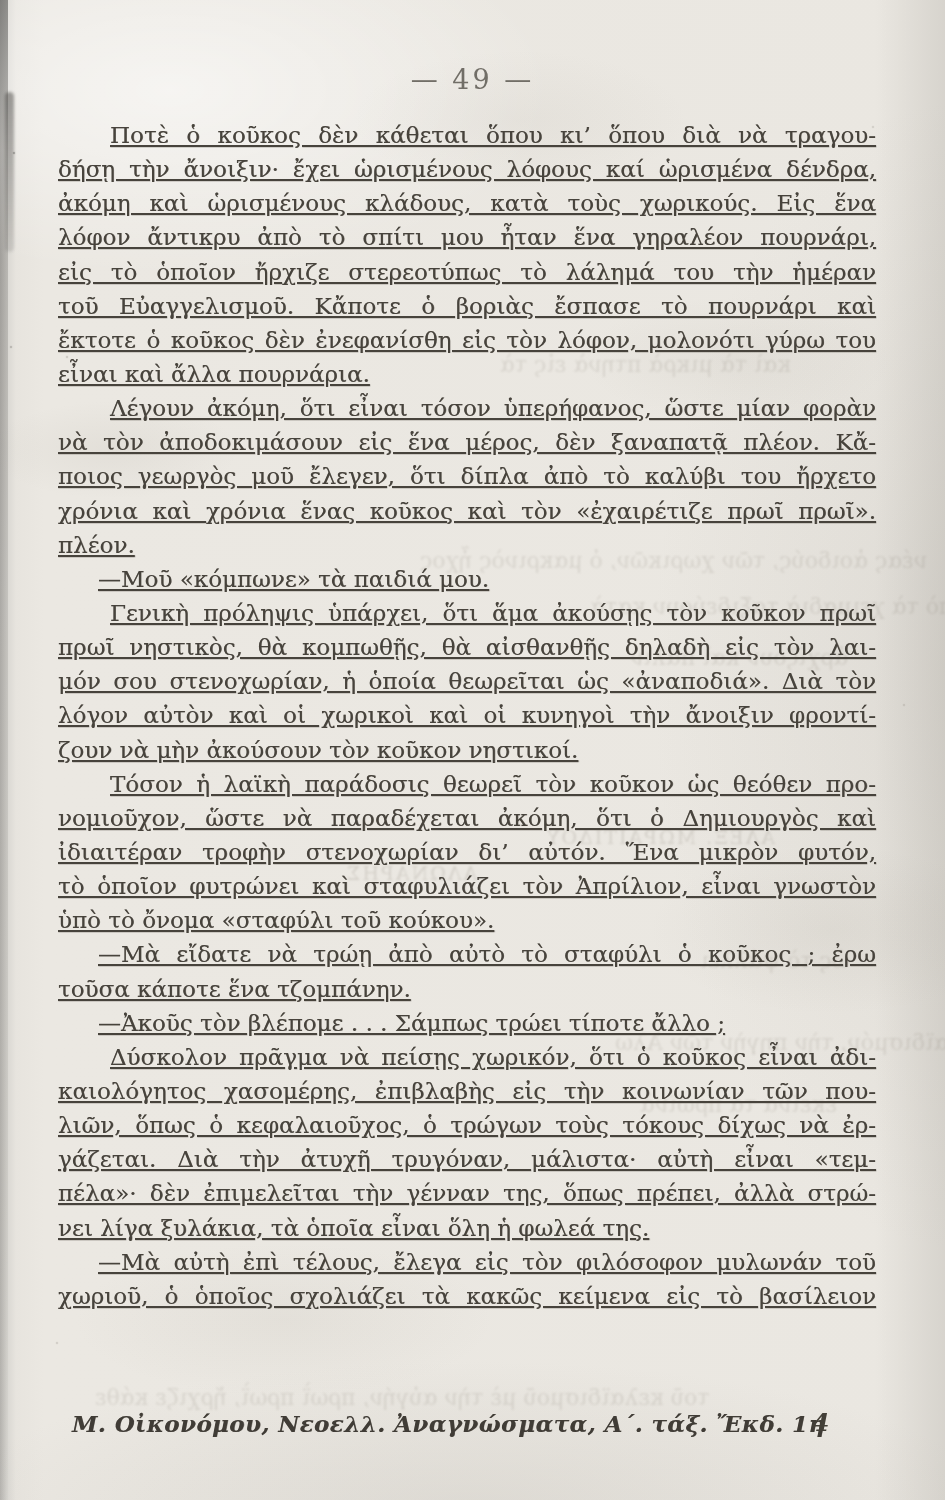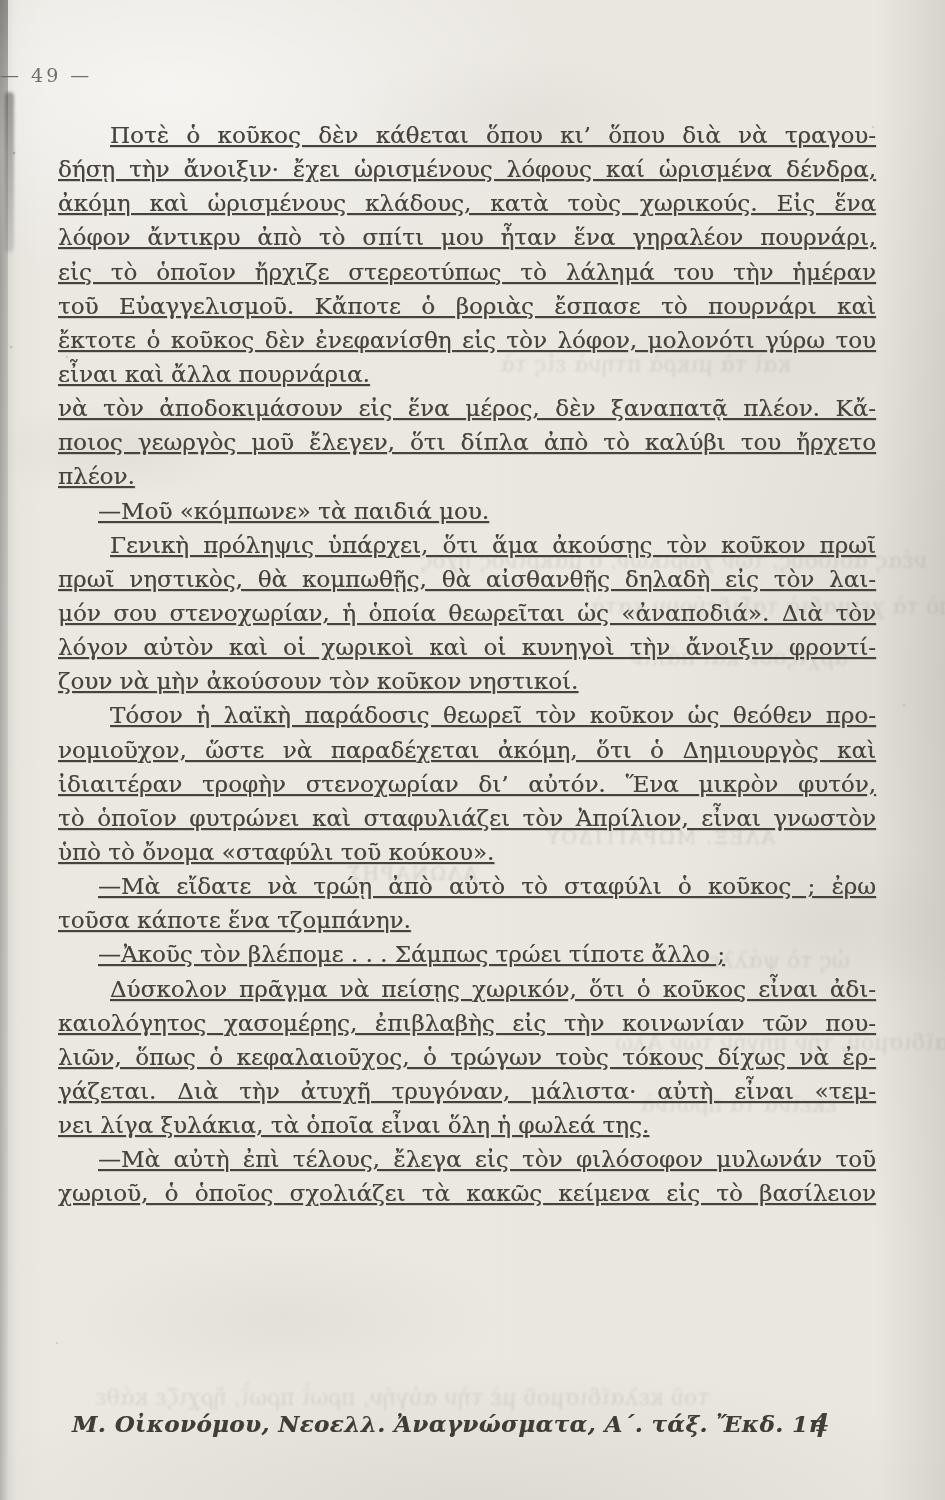--- a/index.html
+++ b/index.html
@@ -25,22 +25,22 @@
       rgba(146,144,140,0.30) 40%, rgba(158,156,150,0.22) 78%, rgba(170,168,162,0.10));}
   .edge-smudge{position:absolute;left:5px;top:92px;width:9px;height:160px;border-radius:6px;
     background:linear-gradient(180deg, rgba(55,53,50,0.45), rgba(90,88,84,0.18));filter:blur(1.5px);}
   .specks{position:absolute;left:0;top:0;width:2px;height:2px;border-radius:50%;background:transparent;
     box-shadow:13px 152px 1px rgba(62,60,56,0.5), 10px 346px 1px rgba(80,76,70,0.4),
       66px 356px 1px rgba(110,104,94,0.35), 872px 126px 1px rgba(120,114,104,0.3),
       903px 704px 1px rgba(120,114,104,0.3), 56px 1342px 1px rgba(110,104,94,0.3);}
   .vignette-right{position:absolute;right:0;top:0;bottom:0;width:70px;
     background:linear-gradient(270deg, rgba(138,134,126,0.20), transparent);}
 
-  .header{position:absolute;left:0;top:64px;width:100%;text-align:left;
-    font-size:19px;color:#716e67;letter-spacing:3px;}
+  .header{position:absolute;left:0;top:64px;width:100%;text-align:center;
+    font-size:27px;color:#716e67;letter-spacing:3px;}
 
   .text-block{position:absolute;left:58px;top:118px;width:818px;color:#47433c;
     font-size:23px;text-shadow:0.35px 0.35px 0.5px rgba(68,62,54,0.55);text-decoration:underline;}
   .tline{height:34.15px;line-height:34.15px;white-space:normal;
     text-align:justify;text-align-last:justify;}
   .tline.e{text-align:center;text-align-last:left;}
   .tline.ind{text-indent:52px;}
   .tline.dlg{text-indent:40px;}
 
   .ghost{position:absolute;font-size:22px;color:#675f52;opacity:0.14;filter:blur(1.3px);
@@ -81,41 +81,44 @@
 
   <div class="text-block">
     <div class="tline ind">Ποτὲ ὁ κοῦκος δὲν κάθεται ὅπου κι’ ὅπου διὰ νὰ τραγου-</div>
     <div class="tline">δήσῃ τὴν ἄνοιξιν· ἔχει ὡρισμένους λόφους καί ὡρισμένα δένδρα,</div>
     <div class="tline">ἀκόμη καὶ ὡρισμένους κλάδους, κατὰ τοὺς χωρικούς. Εἰς ἕνα</div>
     <div class="tline">λόφον ἄντικρυ ἀπὸ τὸ σπίτι μου ἦταν ἕνα γηραλέον πουρνάρι,</div>
     <div class="tline">εἰς τὸ ὁποῖον ἤρχιζε στερεοτύπως τὸ λάλημά του τὴν ἡμέραν</div>
     <div class="tline">τοῦ Εὐαγγελισμοῦ. Κἄποτε ὁ βοριὰς ἔσπασε τὸ πουρνάρι καὶ</div>
     <div class="tline">ἔκτοτε ὁ κοῦκος δὲν ἐνεφανίσθη εἰς τὸν λόφον, μολονότι γύρω του</div>
     <div class="tline e">εἶναι καὶ ἄλλα πουρνάρια.</div>
+    <div class="tline ind">Λέγουν ἀκόμη, ὅτι εἶναι τόσον ὑπερήφανος, ὥστε μίαν φορὰν</div>
     <div class="tline">νὰ τὸν ἀποδοκιμάσουν εἰς ἕνα μέρος, δὲν ξαναπατᾷ πλέον. Κἄ-</div>
     <div class="tline">ποιος γεωργὸς μοῦ ἔλεγεν, ὅτι δίπλα ἀπὸ τὸ καλύβι του ἤρχετο</div>
+    <div class="tline">χρόνια καὶ χρόνια ἕνας κοῦκος καὶ τὸν «ἐχαιρέτιζε πρωῖ πρωῖ».</div>
     <div class="tline e">πλέον.</div>
     <div class="tline dlg e">—Μοῦ «κόμπωνε» τὰ παιδιά μου.</div>
     <div class="tline ind">Γενικὴ πρόληψις ὑπάρχει, ὅτι ἅμα ἀκούσῃς τὸν κοῦκον πρωῖ</div>
     <div class="tline">πρωῖ νηστικὸς, θὰ κομπωθῇς, θὰ αἰσθανθῇς δηλαδὴ εἰς τὸν λαι-</div>
     <div class="tline">μόν σου στενοχωρίαν, ἡ ὁποία θεωρεῖται ὡς «ἀναποδιά». Διὰ τὸν</div>
     <div class="tline">λόγον αὐτὸν καὶ οἱ χωρικοὶ καὶ οἱ κυνηγοὶ τὴν ἄνοιξιν φροντί-</div>
     <div class="tline e">ζουν νὰ μὴν ἀκούσουν τὸν κοῦκον νηστικοί.</div>
     <div class="tline ind">Τόσον ἡ λαϊκὴ παράδοσις θεωρεῖ τὸν κοῦκον ὡς θεόθεν προ-</div>
     <div class="tline">νομιοῦχον, ὥστε νὰ παραδέχεται ἀκόμη, ὅτι ὁ Δημιουργὸς καὶ</div>
     <div class="tline">ἰδιαιτέραν τροφὴν στενοχωρίαν δι’ αὐτόν. Ἕνα μικρὸν φυτόν,</div>
     <div class="tline">τὸ ὁποῖον φυτρώνει καὶ σταφυλιάζει τὸν Ἀπρίλιον, εἶναι γνωστὸν</div>
     <div class="tline e">ὑπὸ τὸ ὄνομα «σταφύλι τοῦ κούκου».</div>
     <div class="tline dlg">—Μὰ εἴδατε νὰ τρώῃ ἀπὸ αὐτὸ τὸ σταφύλι ὁ κοῦκος ; ἐρω</div>
     <div class="tline e">τοῦσα κάποτε ἕνα τζομπάνην.</div>
     <div class="tline dlg e">—Ἀκοῦς τὸν βλέπομε . . . Σάμπως τρώει τίποτε ἄλλο ;</div>
     <div class="tline ind">Δύσκολον πρᾶγμα νὰ πείσῃς χωρικόν, ὅτι ὁ κοῦκος εἶναι ἀδι-</div>
     <div class="tline">καιολόγητος χασομέρης, ἐπιβλαβὴς εἰς τὴν κοινωνίαν τῶν που-</div>
     <div class="tline">λιῶν, ὅπως ὁ κεφαλαιοῦχος, ὁ τρώγων τοὺς τόκους δίχως νὰ ἐρ-</div>
     <div class="tline">γάζεται. Διὰ τὴν ἀτυχῆ τρυγόναν, μάλιστα· αὐτὴ εἶναι «τεμ-</div>
+    <div class="tline">πέλα»· δὲν ἐπιμελεῖται τὴν γένναν της, ὅπως πρέπει, ἀλλὰ στρώ-</div>
     <div class="tline e">νει λίγα ξυλάκια, τὰ ὁποῖα εἶναι ὅλη ἡ φωλεά της.</div>
     <div class="tline dlg">—Μὰ αὐτὴ ἐπὶ τέλους, ἔλεγα εἰς τὸν φιλόσοφον μυλωνάν τοῦ</div>
     <div class="tline">χωριοῦ, ὁ ὁποῖος σχολιάζει τὰ κακῶς κείμενα εἰς τὸ βασίλειον</div>
   </div>
 
   <div class="footer-citation">Μ. Οἰκονόμου, Νεοελλ. Ἀναγνώσματα, Α΄. τάξ. Ἔκδ. 1η</div>
   <div class="footer-num">4</div>
 </div>
 
 </body></html>

